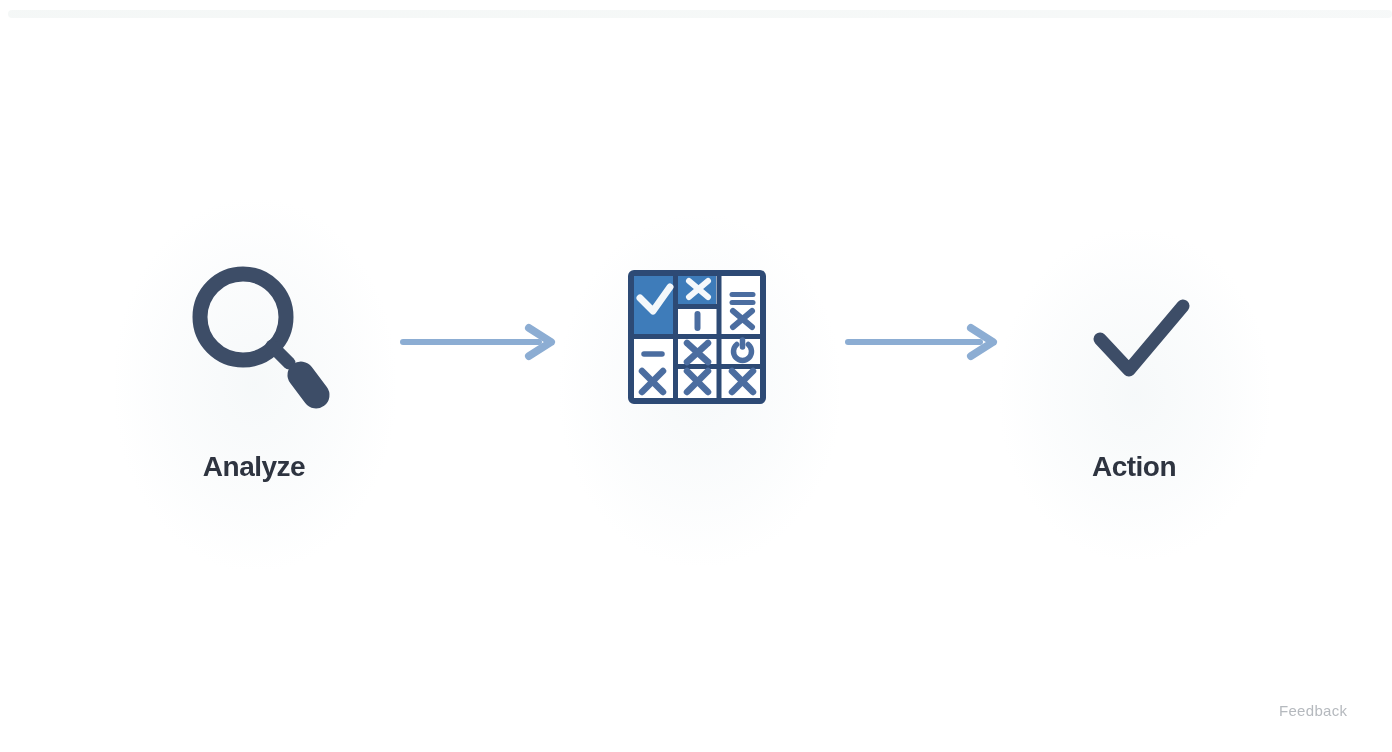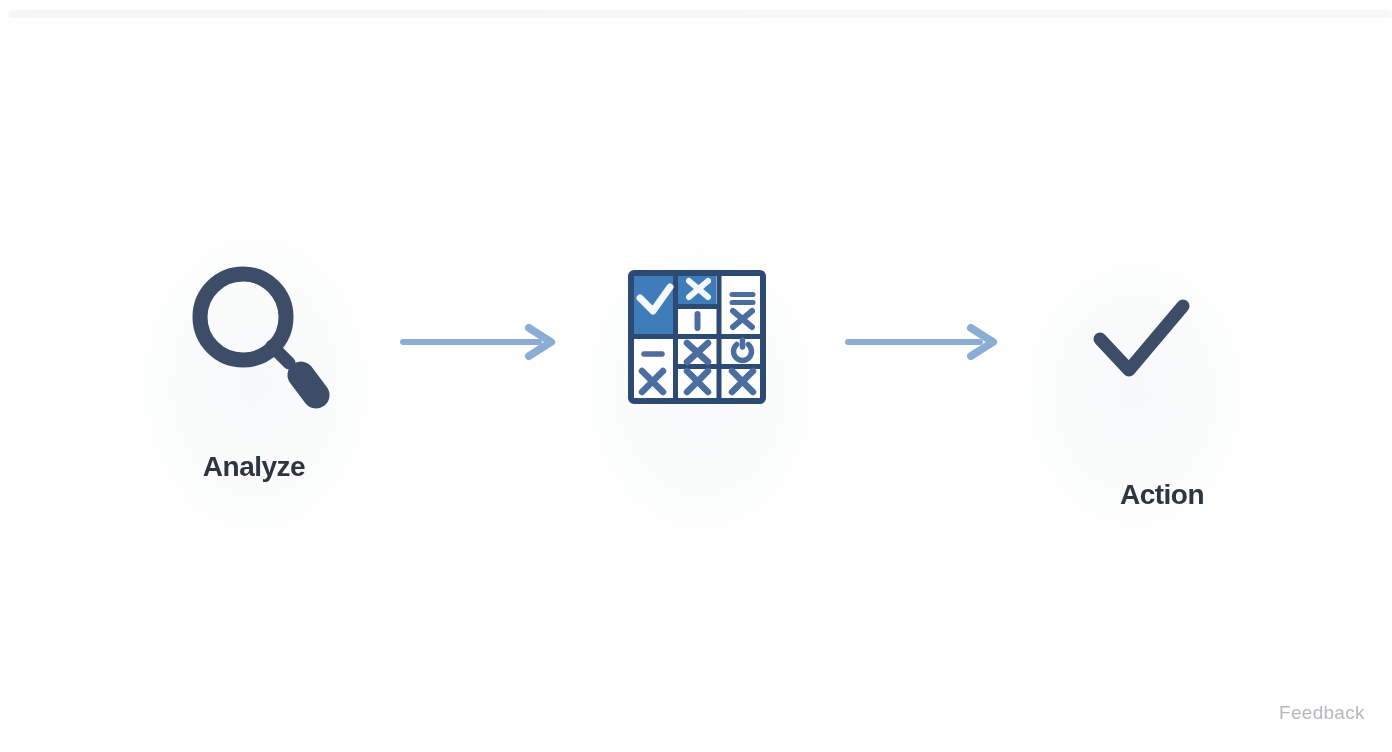--- a/index.html
+++ b/index.html
@@ -51,27 +51,27 @@
     top: 451px;
     font-size: 28px;
     font-weight: 700;
     letter-spacing: -0.5px;
     color: var(--label-text, #2e3440);
     white-space: nowrap;
     transform: translateX(-50%);
   }
   .label-1 { left: 254px; }
   .label-2 { left: 698px; }
-  .label-3 { left: 1162px; margin-top: 28px; }
+  .label-3 { left: 1134px; }
 
   .feedback {
     position: absolute;
     left: 1279px;
     top: 702px;
-    font-size: 19px;
+    font-size: 15px;
     font-weight: 400;
     color: var(--feedback-text, #b5b9be);
     letter-spacing: 0.3px;
     cursor: pointer;
     background: none;
     border: none;
     font-family: "Liberation Sans", sans-serif;
     text-align: right;
   }
 

